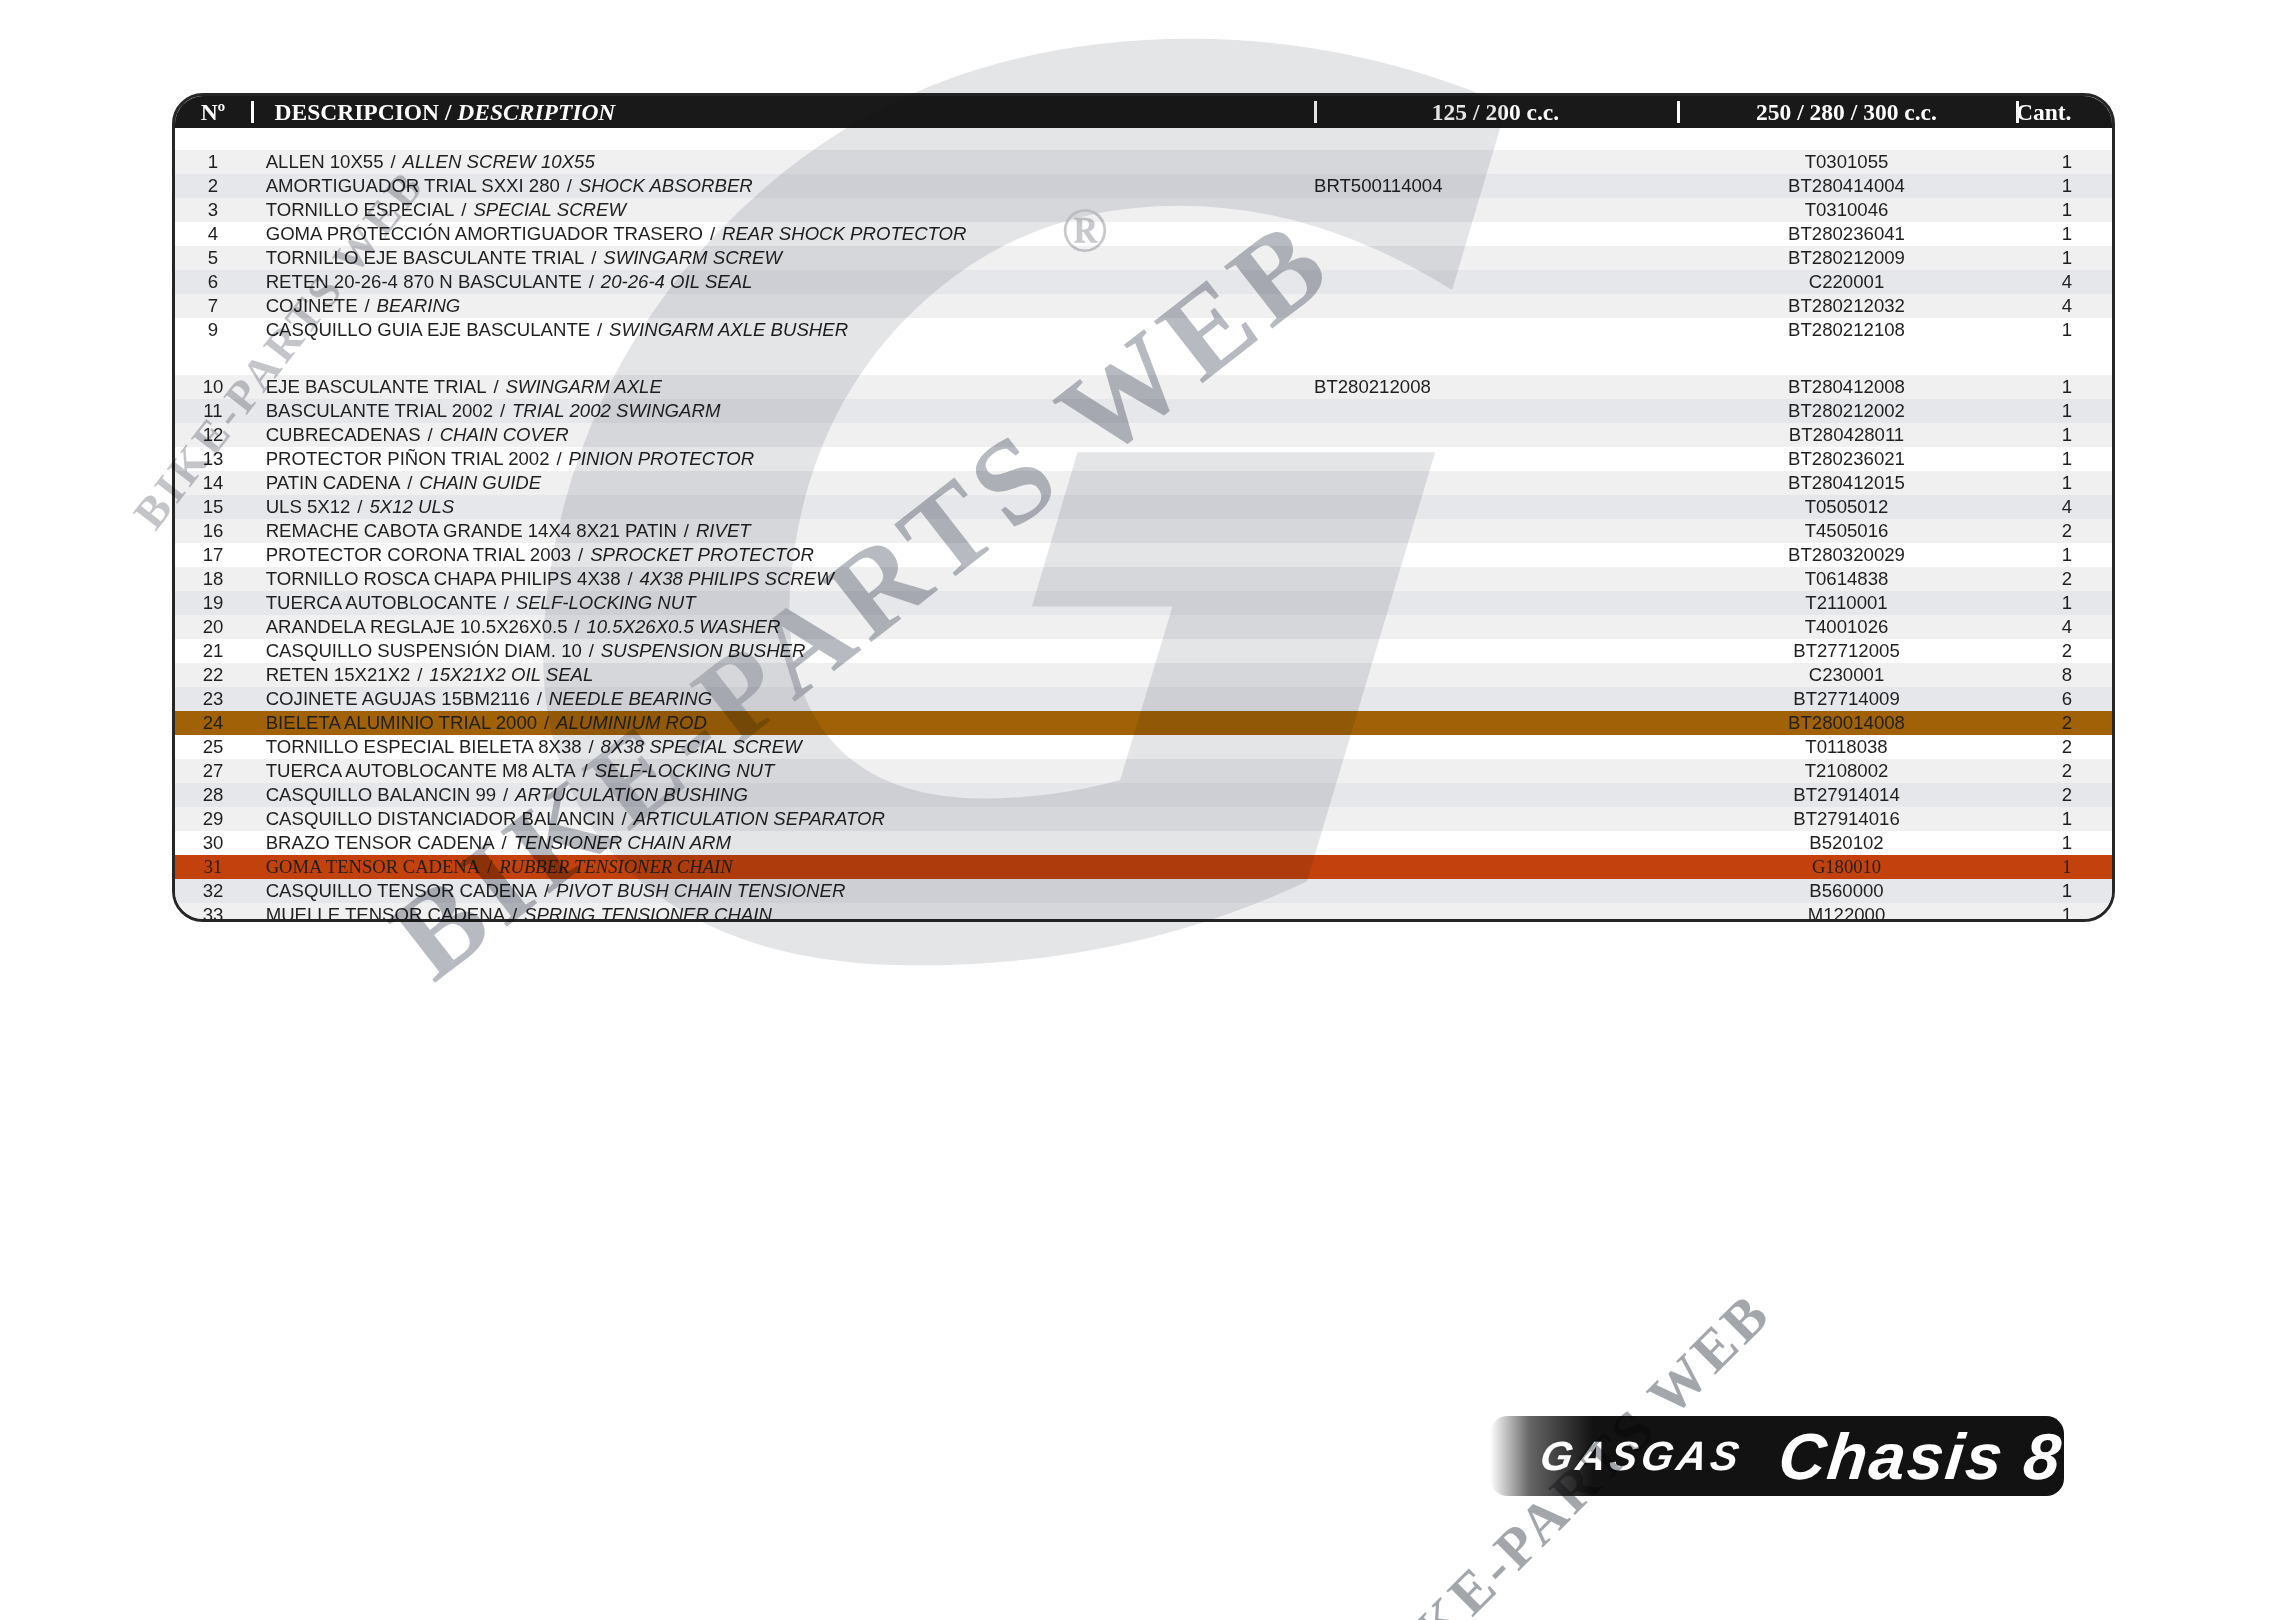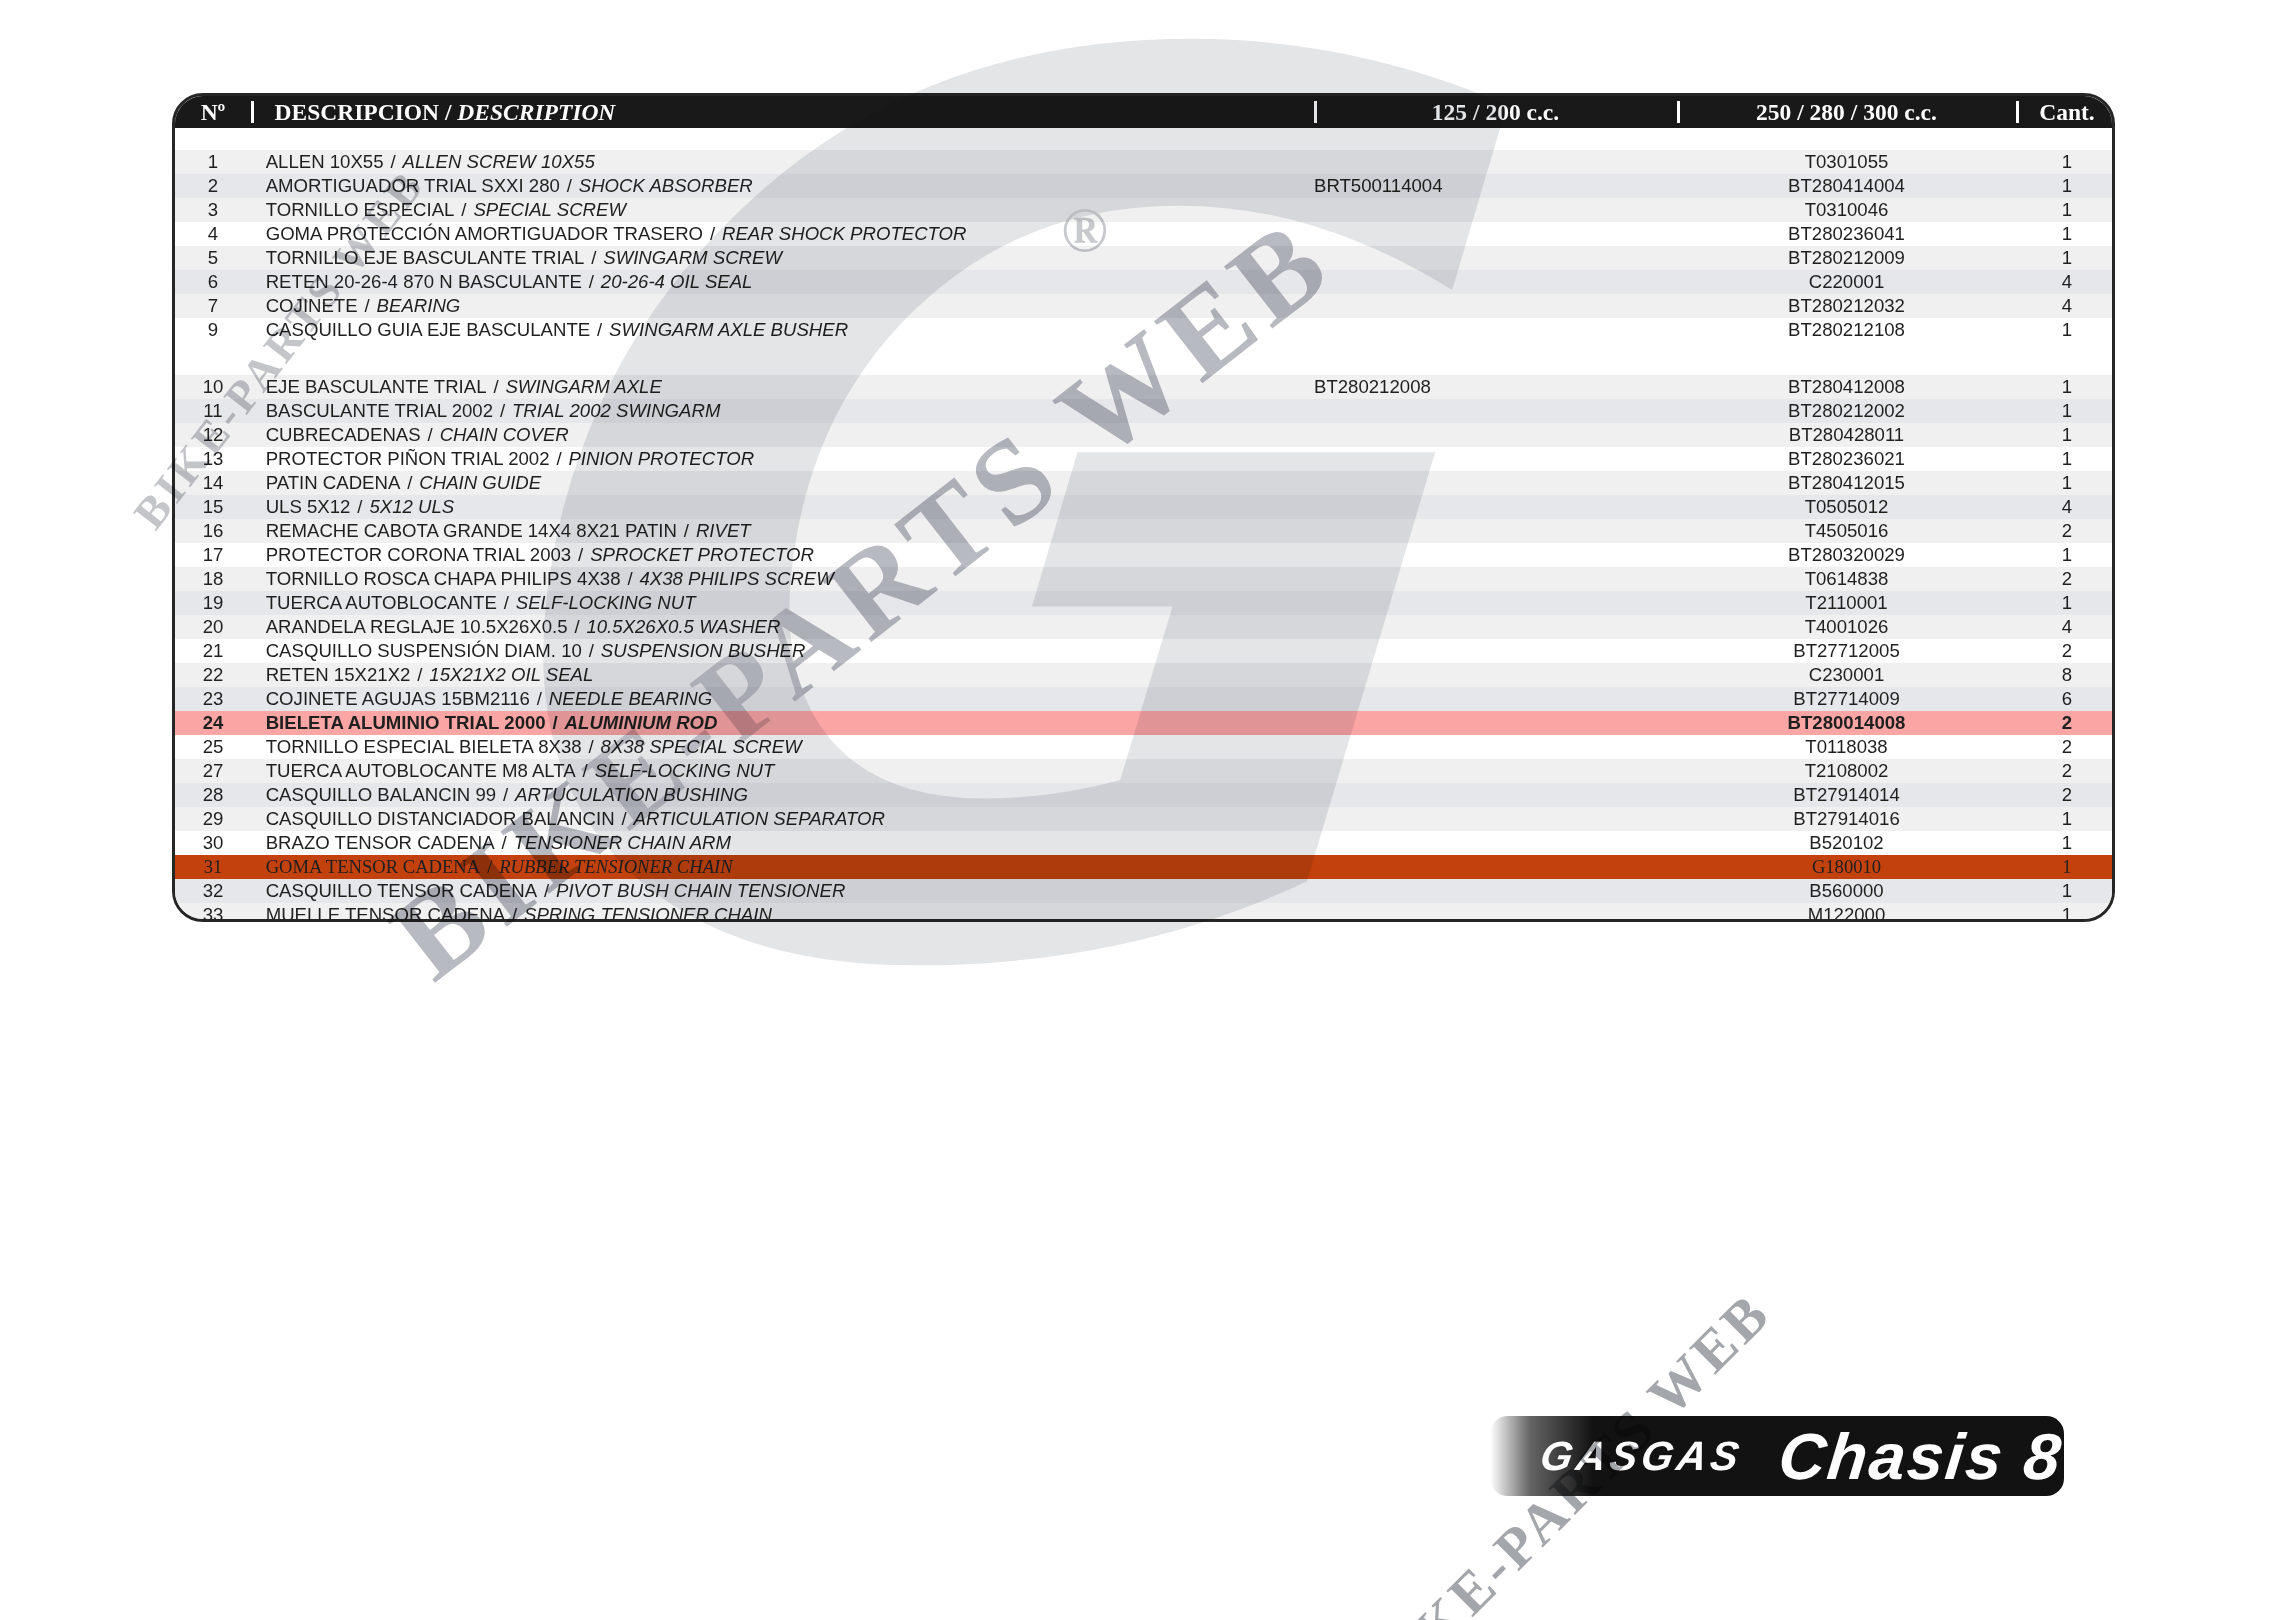--- a/index.html
+++ b/index.html
@@ -11,21 +11,21 @@
   .table-wrap{position:absolute;left:172px;top:93px;width:1943px;height:829px;
     border:3.9px solid #262626;border-radius:31px;box-sizing:border-box;
     background:#ffffff;overflow:hidden;}
   .thead{position:absolute;left:0;top:0;width:100%;height:32px;background:#191919;}
   .hcell{position:absolute;top:0;height:32px;line-height:32px;color:#ffffff;
     font-family:"Liberation Serif",serif;font-weight:bold;font-size:23.5px;}
   .h-no{left:0;width:76px;text-align:center;}
   .h-desc{left:76px;width:1062px;padding-left:23.5px;box-sizing:border-box;text-align:left;}
   .h-125{left:1139px;width:363px;text-align:center;}
   .h-250{left:1502px;width:339px;text-align:center;}
-  .h-cant{left:1841px;width:102px;text-align:center;}
+  .h-cant{left:1841px;width:102px;}
   .hdiv{position:absolute;top:4.9px;height:22.5px;width:2.9px;background:#ffffff;}
   .hd1{left:76px;} .hd2{left:1139px;} .hd3{left:1502px;} .hd4{left:1841px;}
   .h-desc .en,.hcell .en{font-style:italic;}
 
   .tbody{position:absolute;left:0;top:54px;width:100%;}
   .row{position:relative;width:100%;height:24px;line-height:24px;font-size:18.6px;color:#1f1f1f;}
   .cell{position:absolute;top:0;height:24px;white-space:nowrap;}
   .c-no{left:0;width:76px;text-align:center;}
   .c-desc{left:76px;width:1062px;padding-left:14.7px;box-sizing:border-box;}
   .c-desc .en{font-style:italic;}
@@ -227,21 +227,21 @@
           <div class="cell c-p250">C230001</div>
           <div class="cell c-qty">8</div>
         </div>
         <div class="row" style="background: rgb(230, 231, 234); padding-left: 36px;">
           <div class="cell c-no">23</div>
           <div class="cell c-desc"><span class="es">COJINETE AGUJAS 15BM2116</span><span class="sep">/</span><span class="en">NEEDLE BEARING</span></div>
           <div class="cell c-p125"></div>
           <div class="cell c-p250">BT27714009</div>
           <div class="cell c-qty">6</div>
         </div>
-        <div class="row" style="background: #fca5a5; font-weight: bold;">
+        <div class="row" style="background: #a16207;">
           <div class="cell c-no">24</div>
           <div class="cell c-desc"><span class="es">BIELETA ALUMINIO TRIAL 2000</span><span class="sep">/</span><span class="en">ALUMINIUM ROD</span></div>
           <div class="cell c-p125"></div>
           <div class="cell c-p250">BT280014008</div>
           <div class="cell c-qty">2</div>
         </div>
         <div class="row" style="background: rgb(255, 255, 255);">
           <div class="cell c-no">25</div>
           <div class="cell c-desc"><span class="es">TORNILLO ESPECIAL BIELETA 8X38</span><span class="sep">/</span><span class="en">8X38 SPECIAL SCREW</span></div>
           <div class="cell c-p125"></div>

